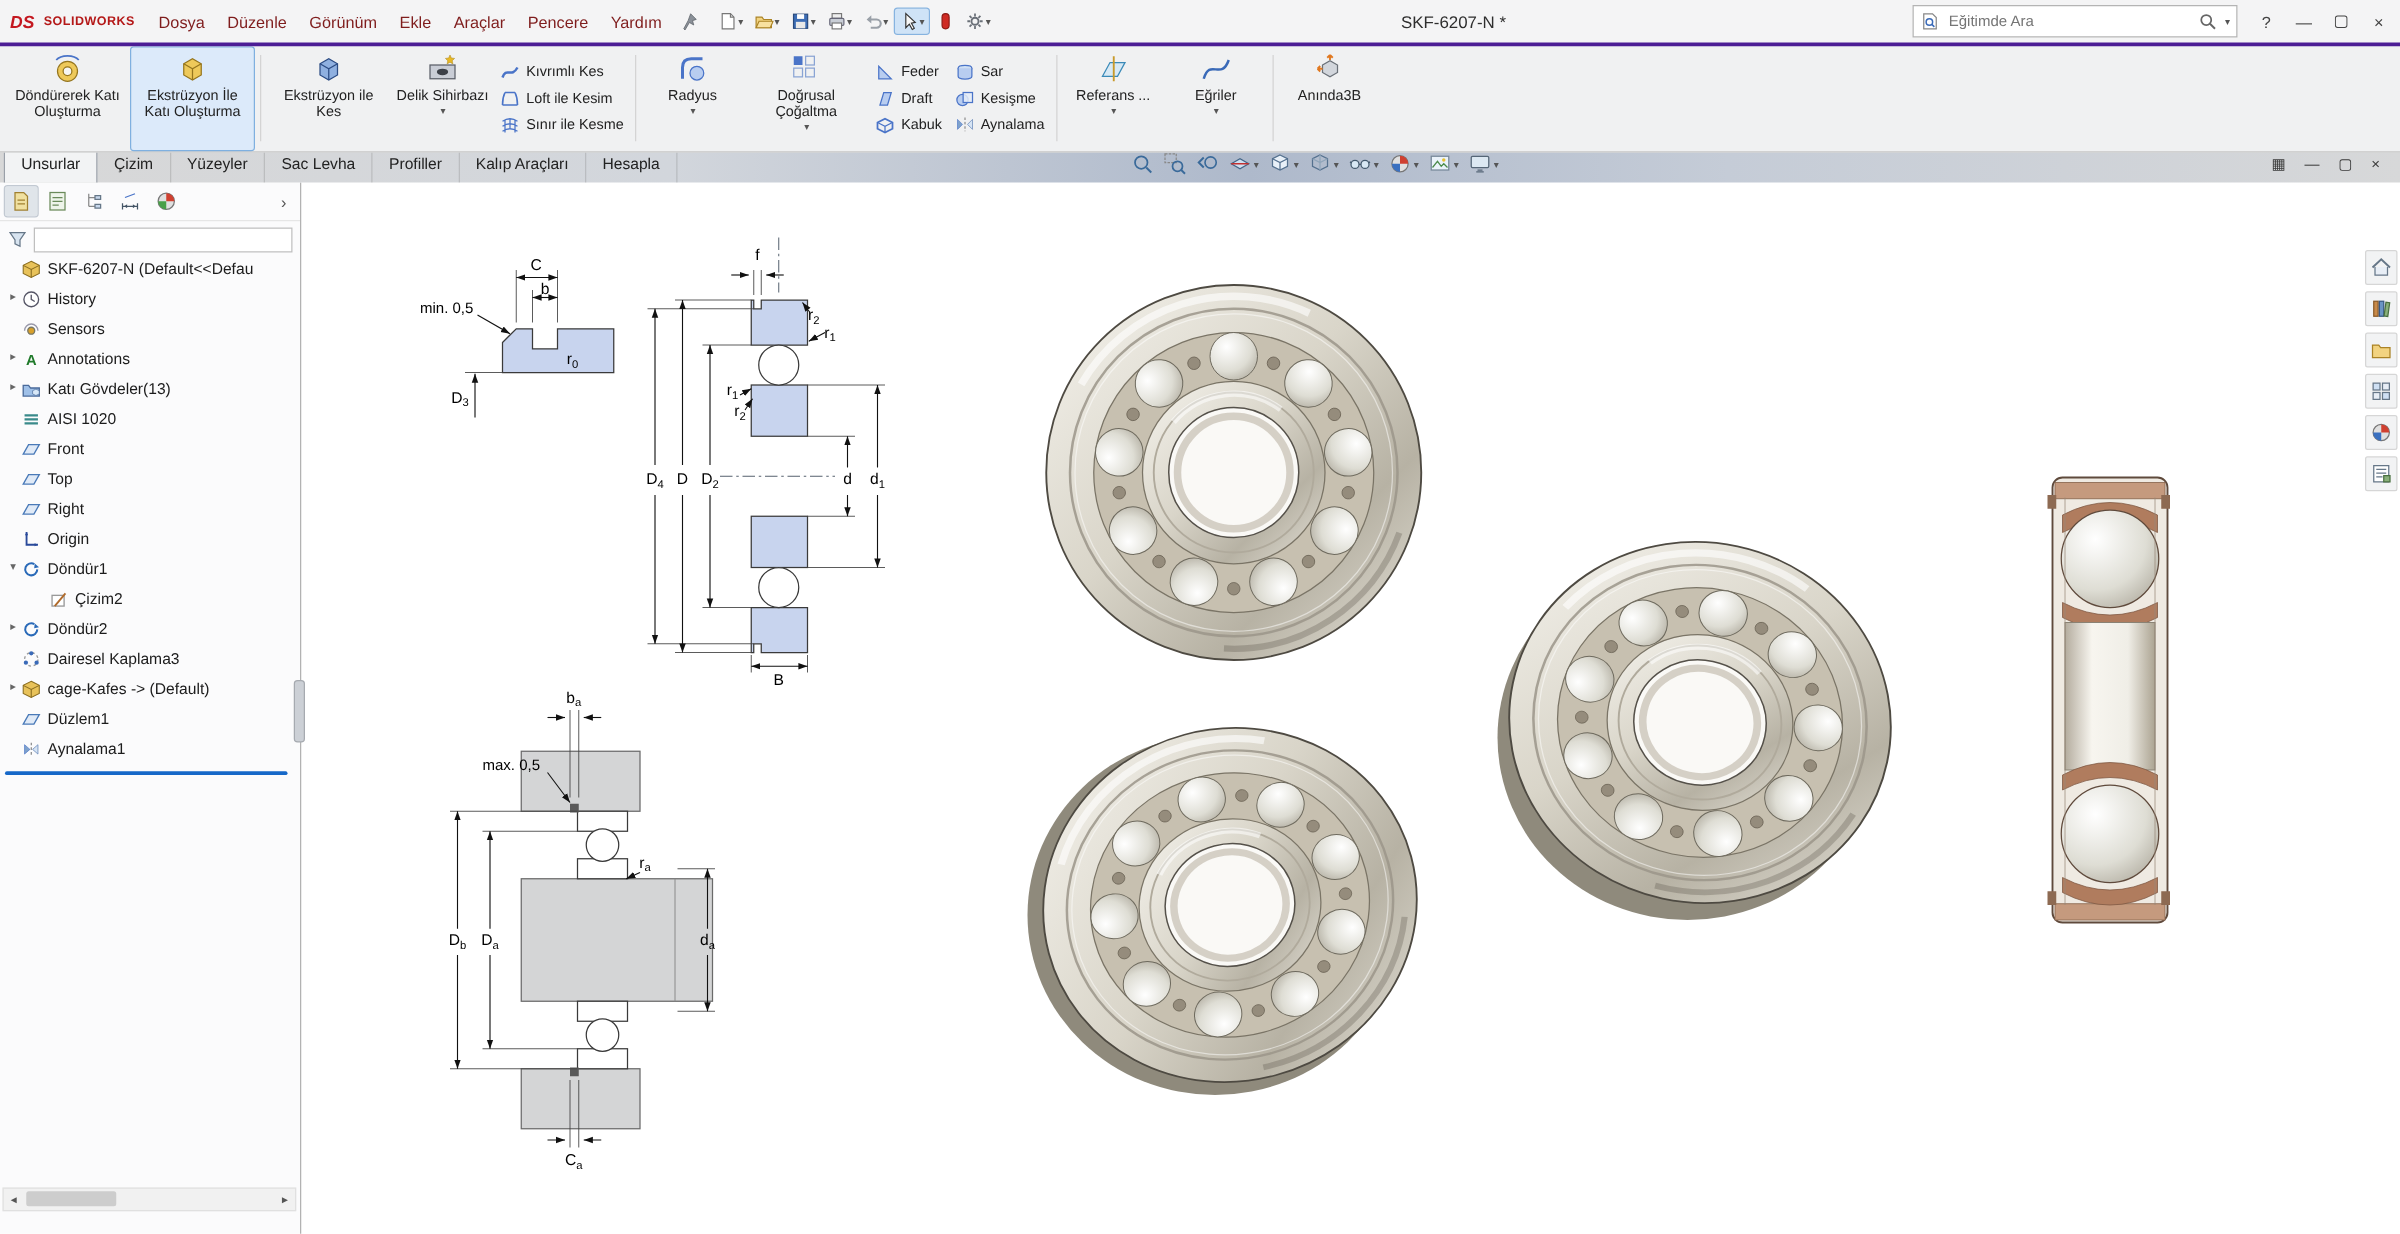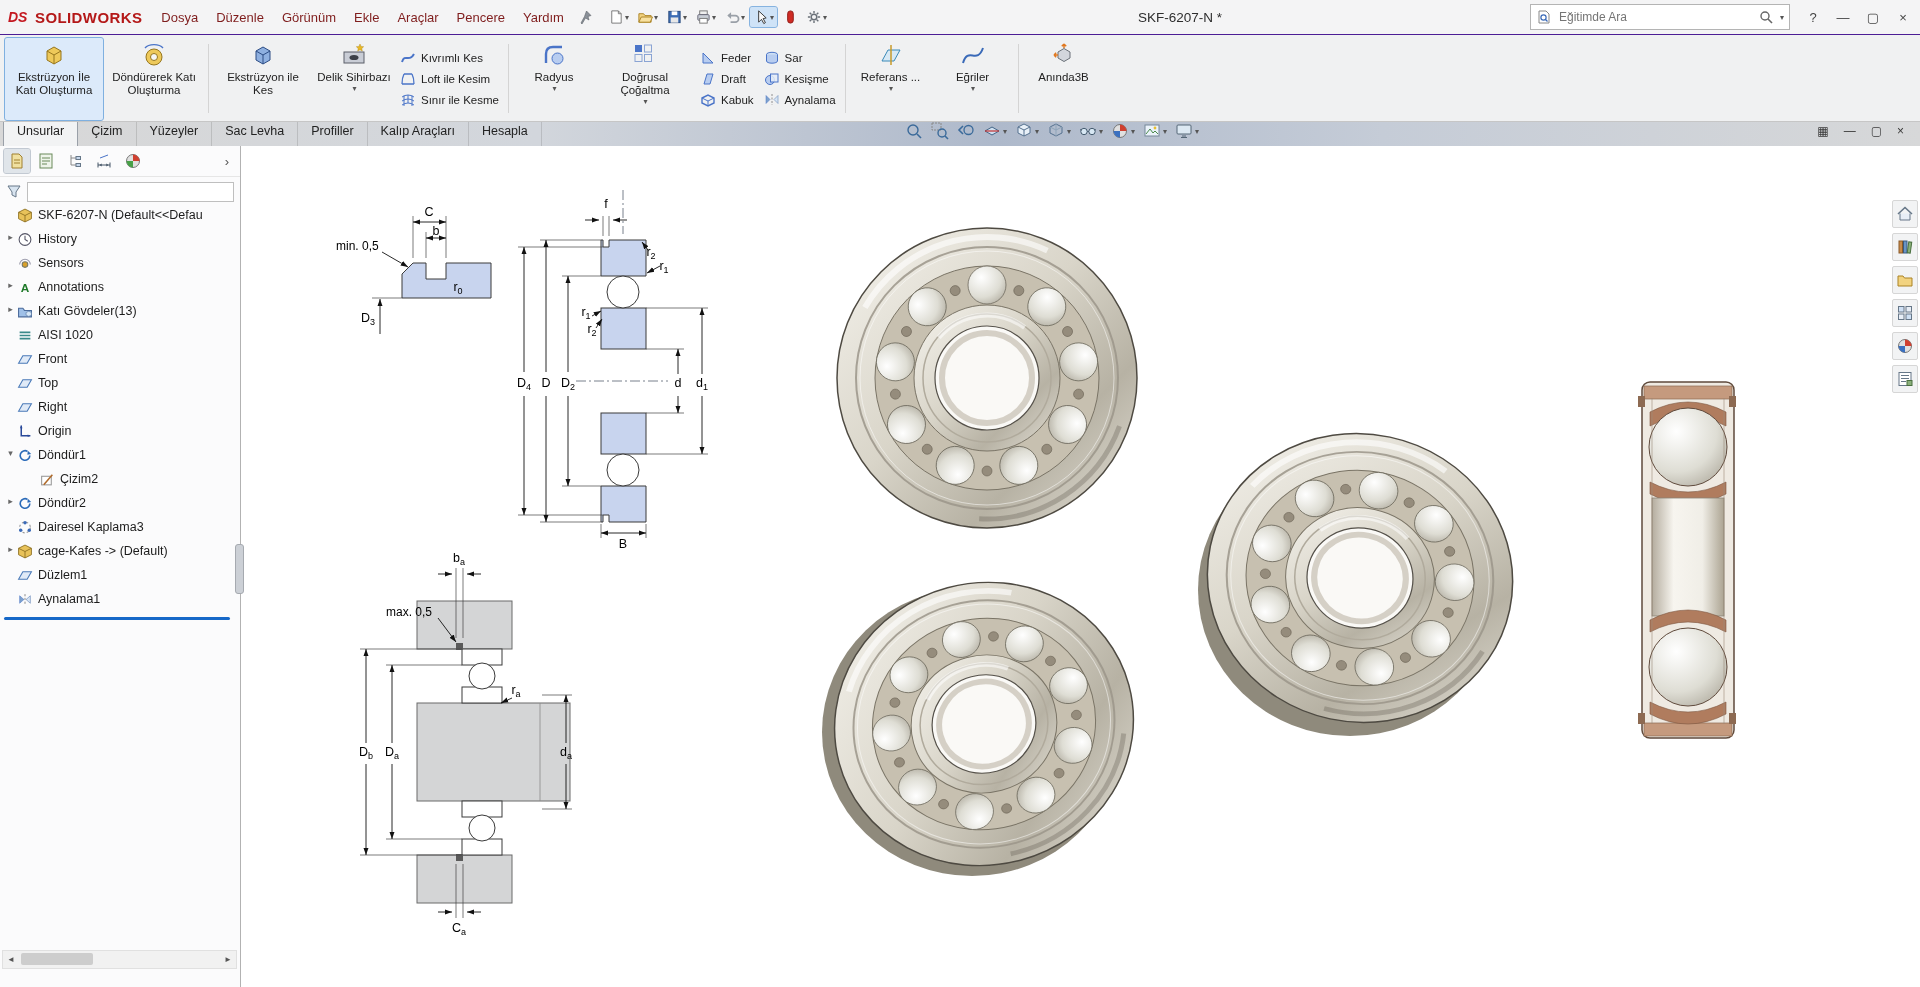--- a/index.html
+++ b/index.html
@@ -1,22 +1,22 @@
 <!DOCTYPE html>
 <html><head>
 <meta charset="utf-8">
 <style>
   html,body{margin:0;padding:0;width:1920px;height:987px;overflow:hidden;
     font-family:"Liberation Sans","DejaVu Sans",sans-serif;font-size:13px;color:#1a1a1a;background:#fff;}
   .app{position:absolute;inset:0;}
   
-  .menubar{position:absolute;top:0;left:0;right:0;height:34px;background:#f4f4f5;border-bottom:1px solid #4c1d95;
+  .menubar{position:absolute;top:0;left:0;right:0;height:34px;background:#f4f4f5;border-bottom:3px solid #4c1d95;
     display:flex;align-items:center;z-index:6;}
   .logo{display:flex;align-items:center;gap:3px;padding:0 10px 0 8px;}
-  .logo-text{color:#b41818;font-weight:bold;font-size:15px;letter-spacing:.4px;}
+  .logo-text{color:#b41818;font-weight:bold;font-size:10px;letter-spacing:.4px;}
   .menus{display:flex;align-items:center;}
   .menu-item{padding:5px 9px;color:#7f1d1d;cursor:default;}
   .qat{display:flex;align-items:center;margin-left:10px;gap:2px;}
   .qbtn{display:flex;align-items:center;padding:2px 3px;border-radius:2px;}
   .qbtn.active{background:#cfe3f7;outline:1px solid #86b3e0;}
   .dd{font-size:8px;color:#555;margin-left:1px;}
   .mb-title{flex:1;text-align:center;font-size:13.5px;color:#2e2e2e;white-space:nowrap;}
   .searchwrap{display:flex;align-items:center;background:#fff;border:1px solid #b4b4b4;height:24px;width:248px;
     padding:0 5px;gap:5px;margin-right:8px;}
   .searchwrap input{border:none;outline:none;flex:1;font-size:12px;font-family:inherit;color:#444;background:transparent;}
@@ -180,34 +180,34 @@
     <div class="winbtns">
       <span class="winbtn">?</span>
       <span class="winbtn">—</span>
       <span class="winbtn">▢</span>
       <span class="winbtn">×</span>
     </div>
   </div>
 
   <div class="ribbon">
     <div class="rgroup">
-      <div class="rlarge active">
-        <svg class="ricon26" viewBox="0 0 26 26">
-            <path d="M6 9 L13 5 L20 9 V18 L13 22 L6 18 Z" fill="#eec95a" stroke="#96761e"></path>
-            <path d="M6 9 L13 13 L20 9 M13 13 V22" fill="none" stroke="#96761e"></path>
-          </svg>
-        <span class="rlabel">Ekstrüzyon İle Katı Oluşturma</span>
-      </div>
       <div class="rlarge">
         <svg class="ricon26" viewBox="0 0 26 26">
             <circle cx="13" cy="15" r="8" fill="#eec95a" stroke="#96761e"></circle>
             <circle cx="13" cy="15" r="3.5" fill="#f6f6f4" stroke="#96761e"></circle>
             <path d="M4 6 A10 6 0 0 1 22 6" fill="none" stroke="#4a74c8" stroke-width="1.4"></path>
           </svg>
         <span class="rlabel">Döndürerek Katı Oluşturma</span>
+      </div>
+      <div class="rlarge active">
+        <svg class="ricon26" viewBox="0 0 26 26">
+            <path d="M6 9 L13 5 L20 9 V18 L13 22 L6 18 Z" fill="#eec95a" stroke="#96761e"></path>
+            <path d="M6 9 L13 13 L20 9 M13 13 V22" fill="none" stroke="#96761e"></path>
+          </svg>
+        <span class="rlabel">Ekstrüzyon İle Katı Oluşturma</span>
       </div>
     </div>
     <div class="rsep"></div>
     <div class="rgroup">
       <div class="rlarge">
         <svg class="ricon26" viewBox="0 0 26 26">
             <path d="M6 9 L13 5 L20 9 V18 L13 22 L6 18 Z" fill="#8fb0e0" stroke="#2c4c84"></path>
             <path d="M6 9 L13 13 L20 9 M13 13 V22" fill="none" stroke="#2c4c84"></path>
           </svg>
         <span class="rlabel">Ekstrüzyon ile Kes</span>

